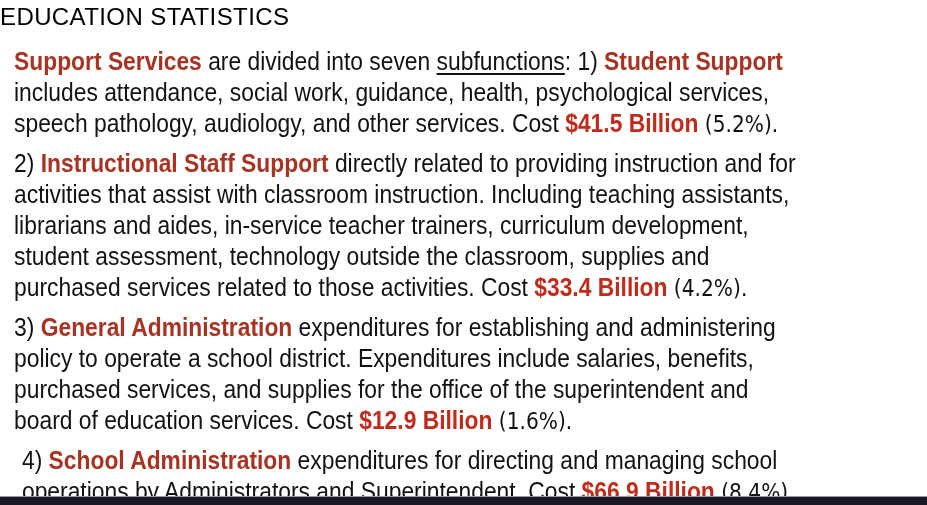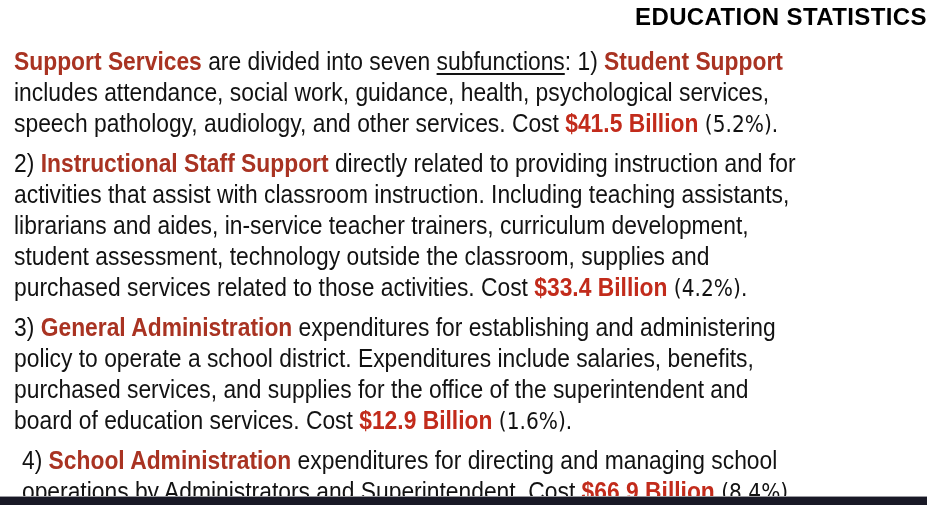--- a/index.html
+++ b/index.html
@@ -11,23 +11,23 @@
     position: relative;
     width: 927px;
     height: 505px;
     background: #ffffff;
     overflow: hidden;
     font-family: "Liberation Sans", sans-serif;
     color: var(--text-color, #121212);
   }
   .title {
     padding-top: 3px;
-    text-align: right;
+    text-align: left;
     font-size: 24px;
-    font-weight: bold;
+    font-weight: normal;
     letter-spacing: 0.4px;
     color: #000000;
     margin: 0 0 15px 0;
   }
   
   .content {
     width: 1056px;
     transform: scaleX(0.878);
     transform-origin: 0 0;
     box-sizing: border-box;

